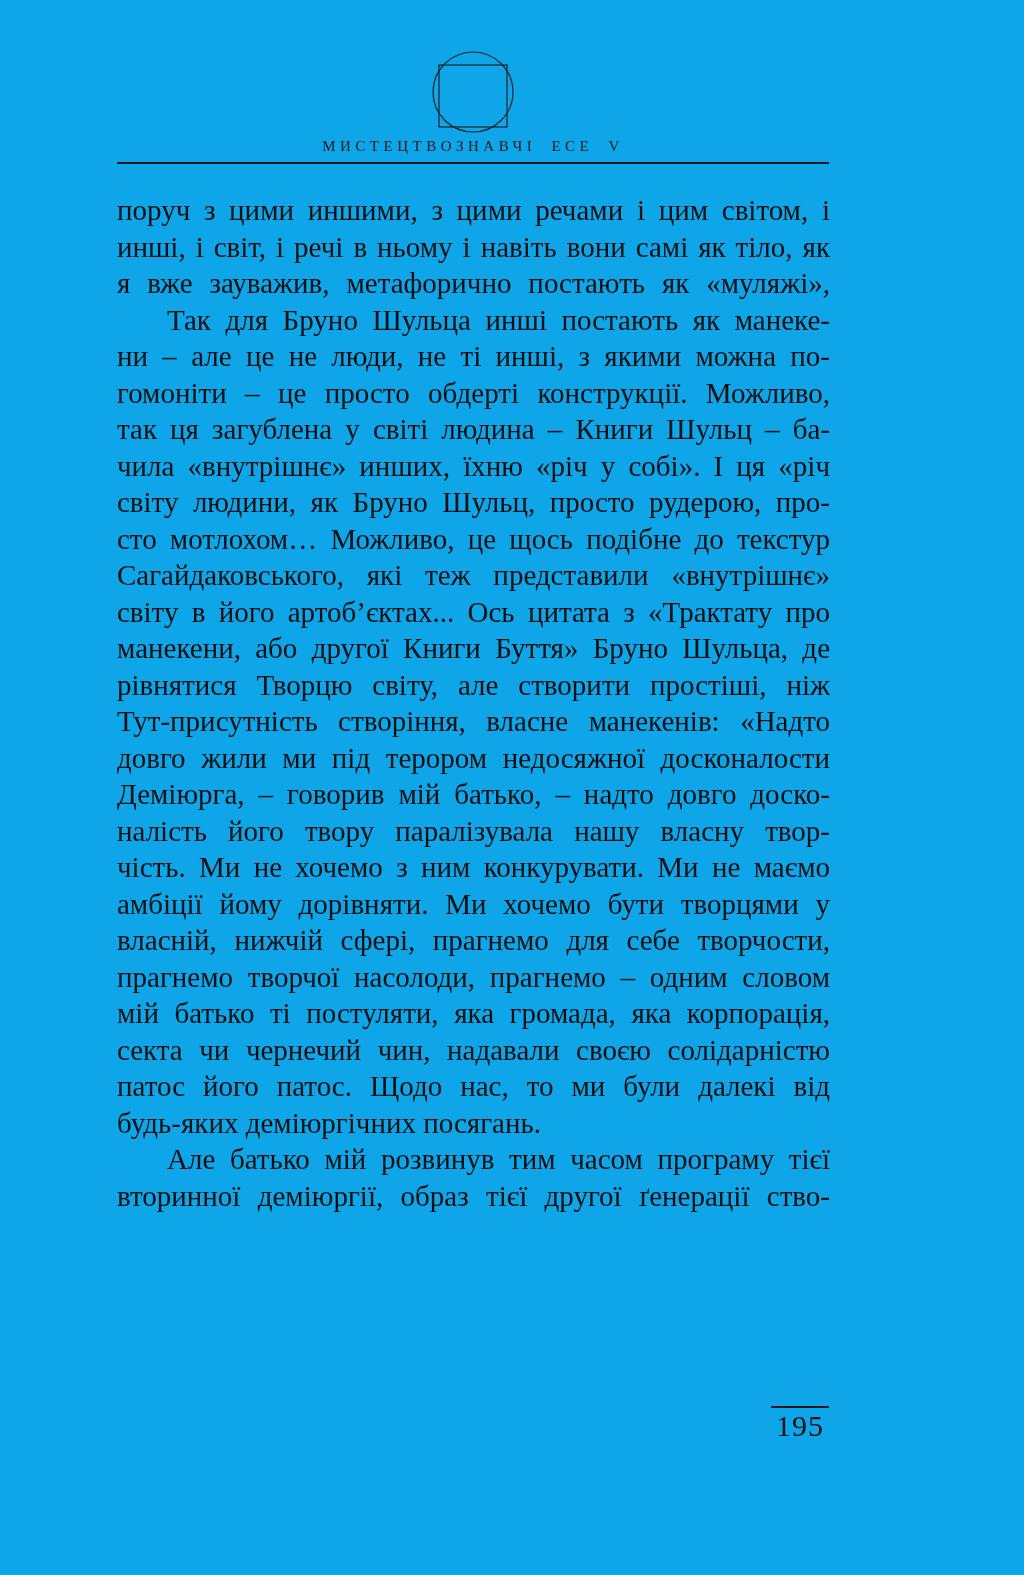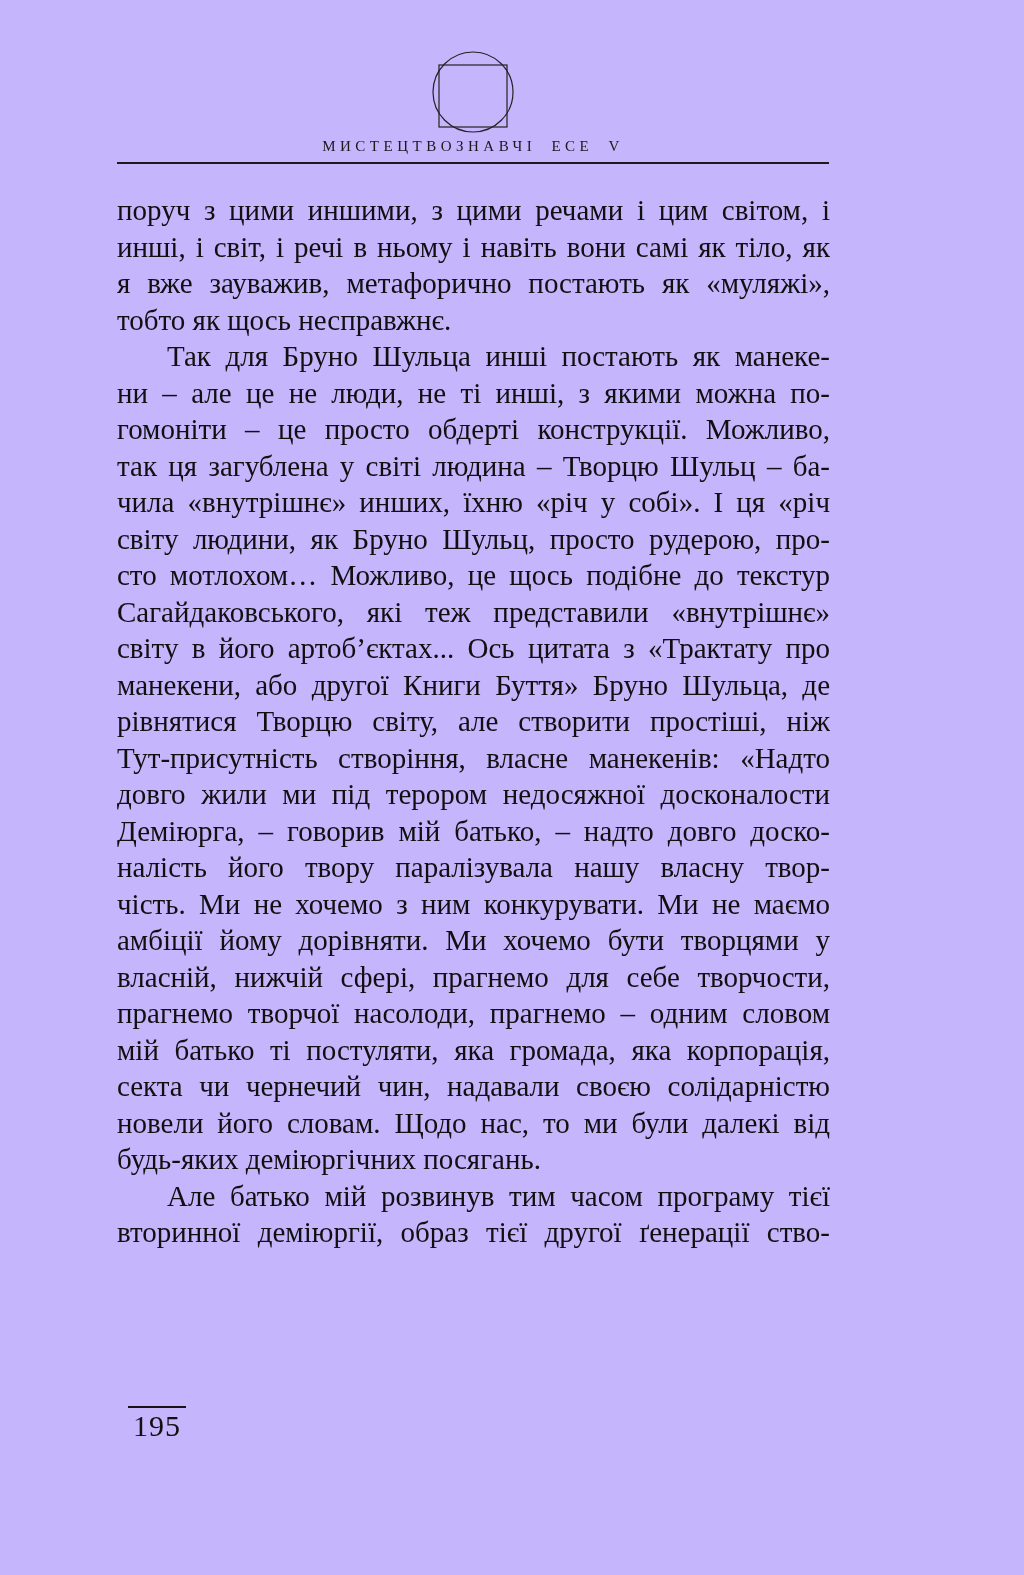--- a/index.html
+++ b/index.html
@@ -6,21 +6,21 @@
   body {
     width: 1024px; height: 1575px;
     background: #ffffff;
     font-family: "Liberation Serif", "DejaVu Serif", serif;
     color: #121212;
     position: relative;
     overflow: hidden;
   }
   .page {
     position: absolute; inset: 0;
-    background: #c4b5fd;
+    background: #0ea5e9;
   }
   .logo {
     position: absolute;
     left: 410px; top: 40px;
     width: 130px; height: 110px;
   }
   .running-head {
     position: absolute;
     left: 117px; top: 138px; width: 712px;
     text-align: center;
@@ -51,23 +51,23 @@
     text-align-last: justify;
   }
   .line.end {
     text-align-last: left;
   }
   .line.indent {
     text-indent: 50px;
   }
   .footer {
     position: absolute;
-    left: 128px; top: 1406px;
+    left: 117px; top: 1406px;
     width: 712px;
-    text-align: left;
+    text-align: right;
   }
   .pageno {
     display: inline-block;
     border-top: 2px solid #141414;
     padding: 1px 5px 0 5px;
     font-size: 30px;
     letter-spacing: 1px;
     color: #101010;
   }
 </style>
@@ -82,43 +82,42 @@
   </svg>
 
   <div class="running-head">МИСТЕЦТВОЗНАВЧІ ЕСЕ V</div>
 
   <div class="header-rule"></div>
 
   <div class="body-text" id="body-lines">
       <div class="line">поруч з цими иншими, з цими речами і цим світом, і</div>
       <div class="line">инші, і світ, і речі в ньому і навіть вони самі як тіло, як</div>
       <div class="line">я вже зауважив, метафорично постають як «муляжі»,</div>
-      <div class="line end">тобто як щось несправжнє.</div>
       <div class="line indent">Так для Бруно Шульца инші постають як манеке-</div>
       <div class="line">ни – але це не люди, не ті инші, з якими можна по-</div>
       <div class="line">гомоніти – це просто обдерті конструкції. Можливо,</div>
-      <div class="line">так ця загублена у світі людина – Творцю Шульц – ба-</div>
+      <div class="line">так ця загублена у світі людина – Книги Шульц – ба-</div>
       <div class="line">чила «внутрішнє» инших, їхню «річ у собі». І ця «річ</div>
       <div class="line">світу людини, як Бруно Шульц, просто рудерою, про-</div>
       <div class="line">сто мотлохом… Можливо, це щось подібне до текстур</div>
       <div class="line">Сагайдаковського, які теж представили «внутрішнє»</div>
       <div class="line">світу в його артоб’єктах... Ось цитата з «Трактату про</div>
       <div class="line">манекени, або другої Книги Буття» Бруно Шульца, де</div>
       <div class="line">рівнятися Творцю світу, але створити простіші, ніж</div>
       <div class="line">Тут-присутність створіння, власне манекенів: «Надто</div>
       <div class="line">довго жили ми під терором недосяжної досконалости</div>
       <div class="line">Деміюрга, – говорив мій батько, – надто довго доско-</div>
       <div class="line">налість його твору паралізувала нашу власну твор-</div>
       <div class="line">чість. Ми не хочемо з ним конкурувати. Ми не маємо</div>
       <div class="line">амбіції йому дорівняти. Ми хочемо бути творцями у</div>
       <div class="line">власній, нижчій сфері, прагнемо для себе творчости,</div>
       <div class="line">прагнемо творчої насолоди, прагнемо – одним словом</div>
       <div class="line">мій батько ті постуляти, яка громада, яка корпорація,</div>
       <div class="line">секта чи чернечий чин, надавали своєю солідарністю</div>
-      <div class="line">новели його словам. Щодо нас, то ми були далекі від</div>
+      <div class="line">патос його патос. Щодо нас, то ми були далекі від</div>
       <div class="line end">будь-яких деміюргічних посягань.</div>
       <div class="line indent">Але батько мій розвинув тим часом програму тієї</div>
       <div class="line">вторинної деміюргії, образ тієї другої ґенерації ство-</div>
     </div>
 
   <div class="footer">
     <span class="pageno">195</span>
   </div>
 
 </div>

